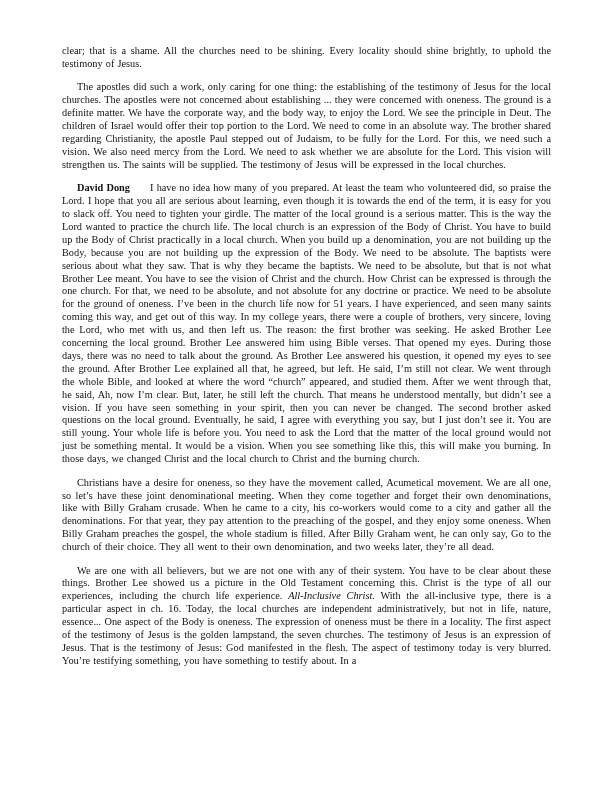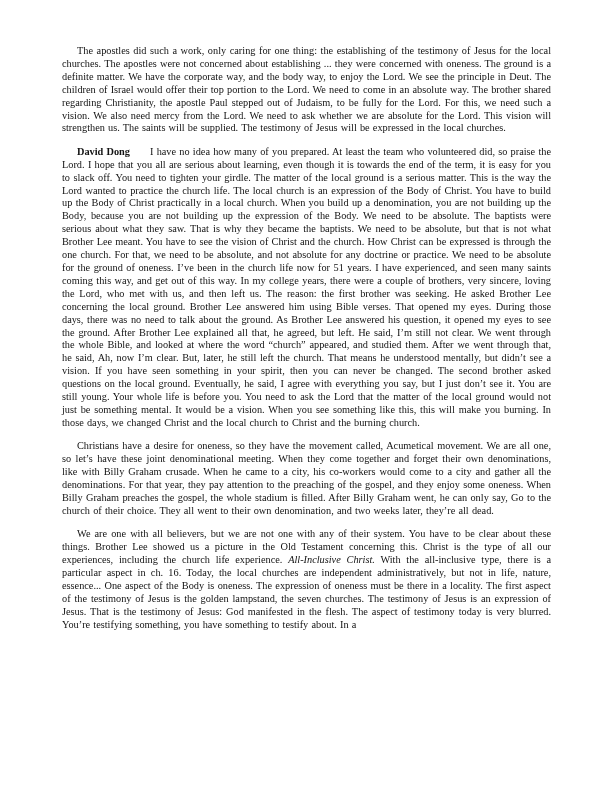--- a/index.html
+++ b/index.html
@@ -49,18 +49,19 @@
   }
   .run-italic {
     font-style: italic;
   }
 </style>
 </head>
 <body>
 
 <div class="page">
   <div class="page-body">
+      <p class="para"><span class="run-normal">clear; that is a shame. All the churches need to be shining. Every locality should shine brightly, to uphold the testimony of Jesus.</span></p>
       <p class="para indent"><span class="run-normal">The apostles did such a work, only caring for one thing: the establishing of the testimony of Jesus for the local churches. The apostles were not concerned about establishing ... they were concerned with oneness. The ground is a definite matter. We have the corporate way, and the body way, to enjoy the Lord. We see the principle in Deut. The children of Israel would offer their top portion to the Lord. We need to come in an absolute way. The brother shared regarding Christianity, the apostle Paul stepped out of Judaism, to be fully for the Lord. For this, we need such a vision. We also need mercy from the Lord. We need to ask whether we are absolute for the Lord. This vision will strengthen us. The saints will be supplied. The testimony of Jesus will be expressed in the local churches.</span></p>
       <p class="para indent"><span class="run-bold">David Dong</span><span class="run-normal">I have no idea how many of you prepared. At least the team who volunteered did, so praise the Lord. I hope that you all are serious about learning, even though it is towards the end of the term, it is easy for you to slack off. You need to tighten your girdle. The matter of the local ground is a serious matter. This is the way the Lord wanted to practice the church life. The local church is an expression of the Body of Christ. You have to build up the Body of Christ practically in a local church. When you build up a denomination, you are not building up the Body, because you are not building up the expression of the Body. We need to be absolute. The baptists were serious about what they saw. That is why they became the baptists. We need to be absolute, but that is not what Brother Lee meant. You have to see the vision of Christ and the church. How Christ can be expressed is through the one church. For that, we need to be absolute, and not absolute for any doctrine or practice. We need to be absolute for the ground of oneness. I’ve been in the church life now for 51 years. I have experienced, and seen many saints coming this way, and get out of this way. In my college years, there were a couple of brothers, very sincere, loving the Lord, who met with us, and then left us. The reason: the first brother was seeking. He asked Brother Lee concerning the local ground. Brother Lee answered him using Bible verses. That opened my eyes. During those days, there was no need to talk about the ground. As Brother Lee answered his question, it opened my eyes to see the ground. After Brother Lee explained all that, he agreed, but left. He said, I’m still not clear. We went through the whole Bible, and looked at where the word “church” appeared, and studied them. After we went through that, he said, Ah, now I’m clear. But, later, he still left the church. That means he understood mentally, but didn’t see a vision. If you have seen something in your spirit, then you can never be changed. The second brother asked questions on the local ground. Eventually, he said, I agree with everything you say, but I just don’t see it. You are still young. Your whole life is before you. You need to ask the Lord that the matter of the local ground would not just be something mental. It would be a vision. When you see something like this, this will make you burning. In those days, we changed Christ and the local church to Christ and the burning church.</span></p>
       <p class="para indent"><span class="run-normal">Christians have a desire for oneness, so they have the movement called, Acumetical movement. We are all one, so let’s have these joint denominational meeting. When they come together and forget their own denominations, like with Billy Graham crusade. When he came to a city, his co-workers would come to a city and gather all the denominations. For that year, they pay attention to the preaching of the gospel, and they enjoy some oneness. When Billy Graham preaches the gospel, the whole stadium is filled. After Billy Graham went, he can only say, Go to the church of their choice. They all went to their own denomination, and two weeks later, they’re all dead.</span></p>
       <p class="para indent"><span class="run-normal">We are one with all believers, but we are not one with any of their system. You have to be clear about these things. Brother Lee showed us a picture in the Old Testament concerning this. Christ is the type of all our experiences, including the church life experience. </span><span class="run-italic">All-Inclusive Christ.</span><span class="run-normal"> With the all-inclusive type, there is a particular aspect in ch. 16. Today, the local churches are independent administratively, but not in life, nature, essence... One aspect of the Body is oneness. The expression of oneness must be there in a locality. The first aspect of the testimony of Jesus is the golden lampstand, the seven churches. The testimony of Jesus is an expression of Jesus. That is the testimony of Jesus: God manifested in the flesh. The aspect of testimony today is very blurred. You’re testifying something, you have something to testify about. In a</span></p>
     </div>
 </div>
 
 </body></html>

